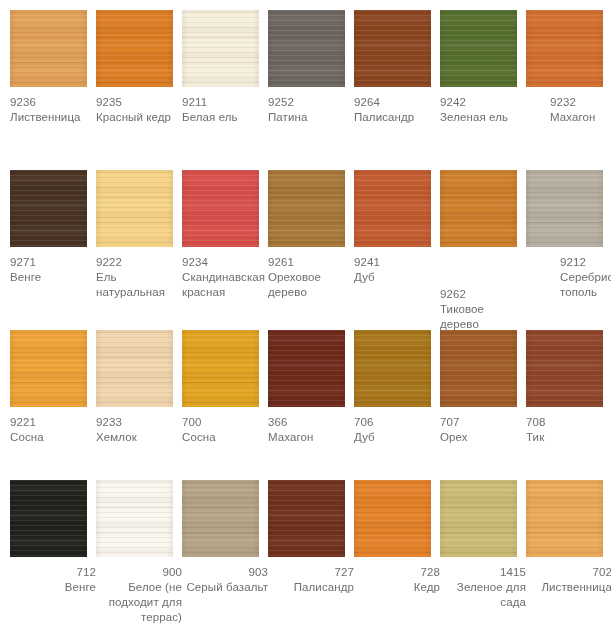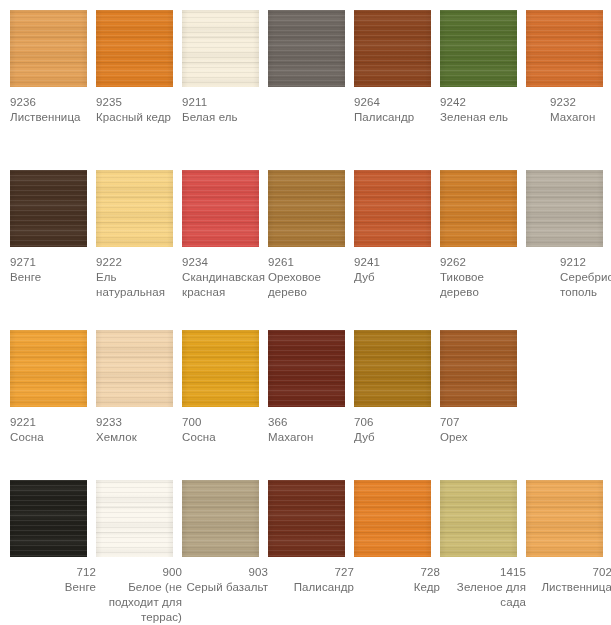--- a/index.html
+++ b/index.html
@@ -125,20 +125,24 @@
     </div>
     <div class="swatch-cell" style="left:182px">
       <div class="swatch-chip" style="background-color: rgb(247, 239, 220);"></div>
       <div class="swatch-caption" style="color: rgb(110, 110, 110);">
         <span class="swatch-code">9211</span>
         <span class="swatch-name">Белая ель</span>
       </div>
     </div>
     <div class="swatch-cell" style="left:268px">
       <div class="swatch-chip" style="background-color: rgb(110, 103, 97);"></div>
+      <div class="swatch-caption" style="color: rgb(110, 110, 110);">
+        <span class="swatch-code">9252</span>
+        <span class="swatch-name">Патина</span>
+      </div>
     </div>
     <div class="swatch-cell" style="left:354px">
       <div class="swatch-chip" style="background-color: rgb(140, 70, 33);"></div>
       <div class="swatch-caption" style="color: rgb(110, 110, 110);">
         <span class="swatch-code">9264</span>
         <span class="swatch-name">Палисандр</span>
       </div>
     </div>
     <div class="swatch-cell" style="left:440px">
       <div class="swatch-chip" style="background-color: rgb(86, 112, 47);"></div>
@@ -187,21 +191,21 @@
     </div>
     <div class="swatch-cell" style="left:354px">
       <div class="swatch-chip" style="background-color: rgb(196, 91, 47);"></div>
       <div class="swatch-caption" style="color: rgb(110, 110, 110);">
         <span class="swatch-code">9241</span>
         <span class="swatch-name">Дуб</span>
       </div>
     </div>
     <div class="swatch-cell" style="left:440px">
       <div class="swatch-chip" style="background-color: rgb(206, 127, 43);"></div>
-      <div class="swatch-caption" style="color: rgb(110, 110, 110);">
+      <div class="swatch-caption" style="color: rgb(110, 110, 110); margin-top: 32px;">
         <span class="swatch-code">9262</span>
         <span class="swatch-name">Тиковое дерево</span>
       </div>
     </div>
     <div class="swatch-cell" style="left:526px">
       <div class="swatch-chip" style="background-color: rgb(183, 175, 161);"></div>
       <div class="swatch-caption" style="color: rgb(110, 110, 110); margin-left: 34px;">
         <span class="swatch-code">9212</span>
         <span class="swatch-name">Серебристый тополь</span>
       </div>
@@ -244,20 +248,27 @@
         <span class="swatch-name">Дуб</span>
       </div>
     </div>
     <div class="swatch-cell" style="left:440px">
       <div class="swatch-chip" style="background-color: rgb(162, 92, 39);"></div>
       <div class="swatch-caption" style="color: rgb(110, 110, 110);">
         <span class="swatch-code">707</span>
         <span class="swatch-name">Орех</span>
       </div>
     </div>
+    <div class="swatch-cell" style="left:526px">
+      <div class="swatch-chip" style="background-color: rgb(144, 70, 42);"></div>
+      <div class="swatch-caption" style="color: rgb(110, 110, 110);">
+        <span class="swatch-code">708</span>
+        <span class="swatch-name">Тик</span>
+      </div>
+    </div>
   </div>
 
   <div class="swatch-row row-4">
     <div class="swatch-cell" style="left:10px">
       <div class="swatch-chip" style="background-color: rgb(34, 33, 28);"></div>
       <div class="swatch-caption" style="color: rgb(110, 110, 110);">
         <span class="swatch-code">712</span>
         <span class="swatch-name">Венге</span>
       </div>
     </div>

